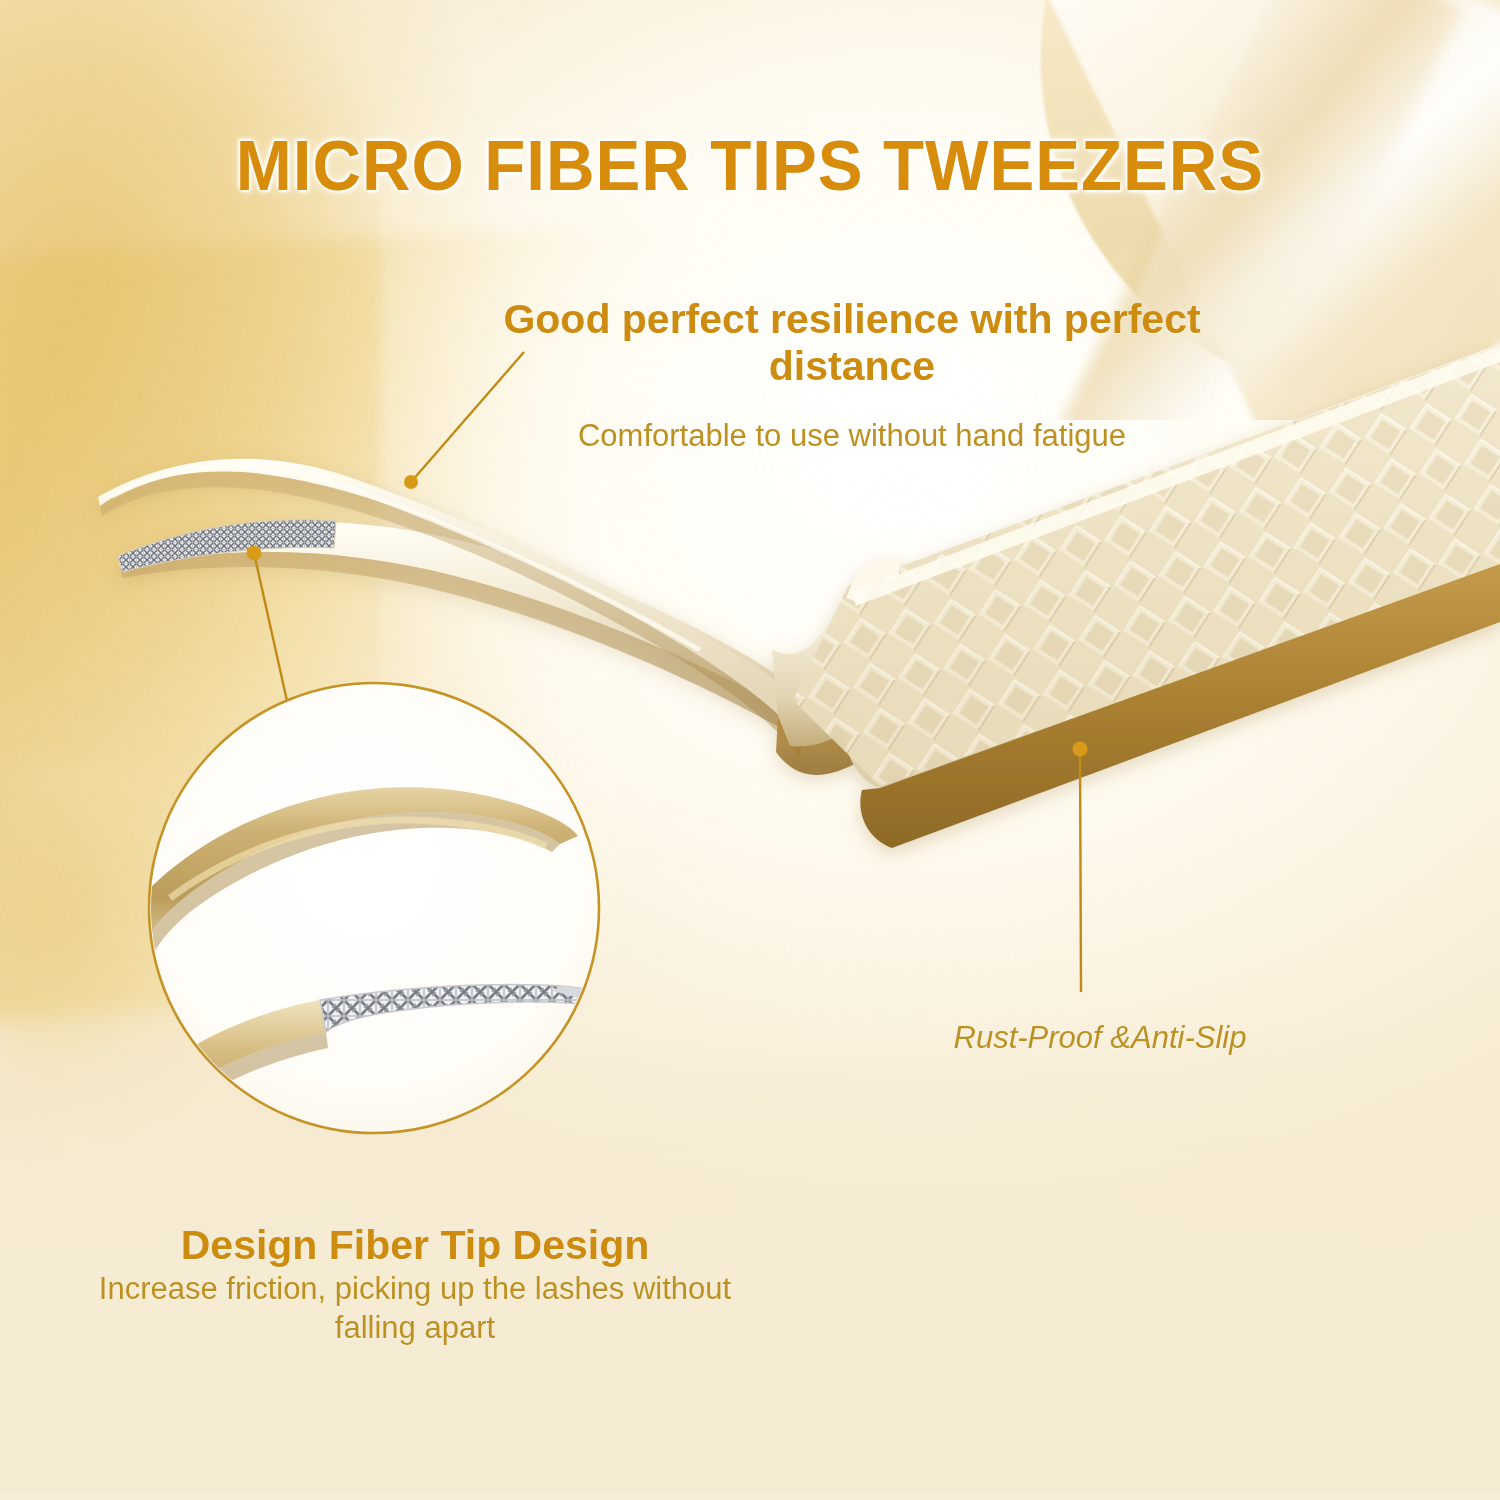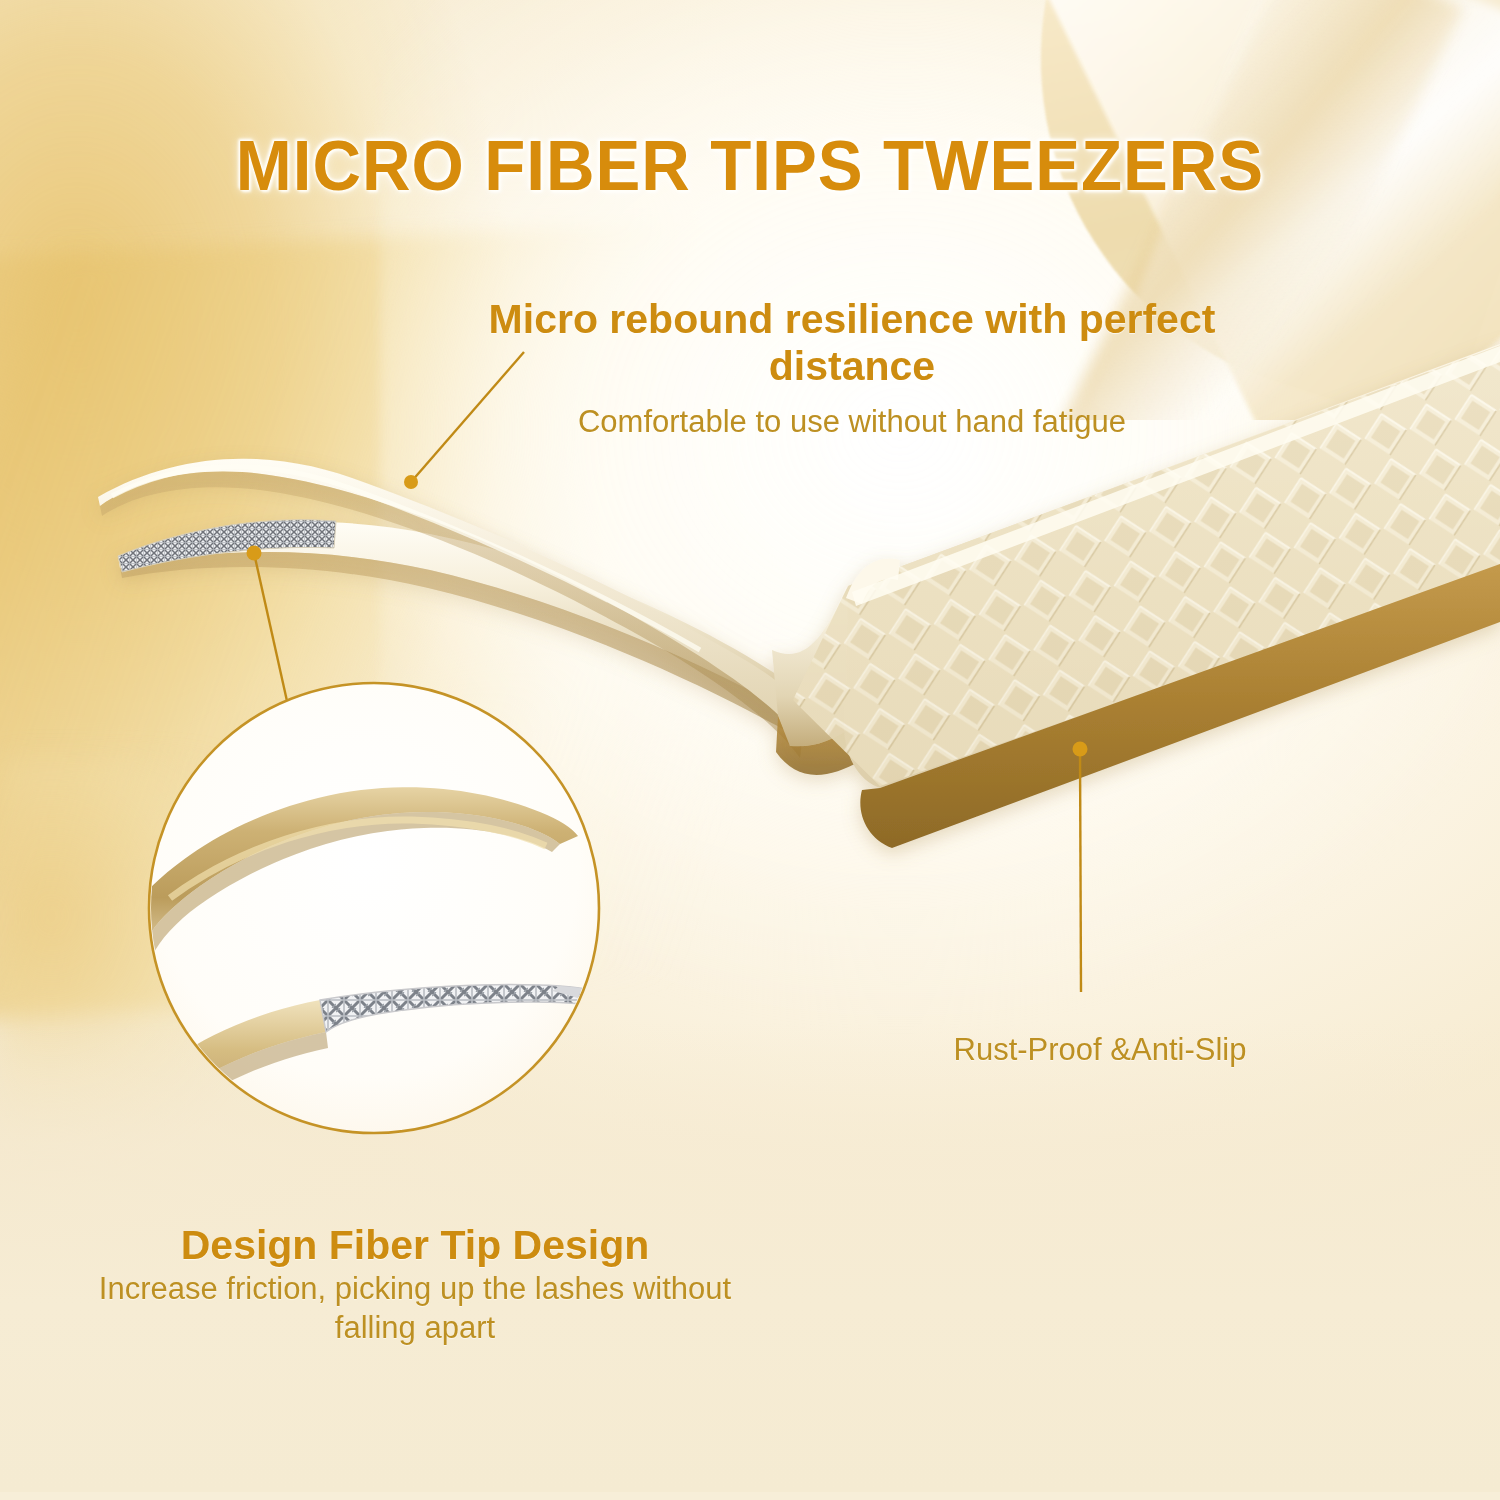--- a/index.html
+++ b/index.html
@@ -62,25 +62,25 @@
   }
 
   
   .callout{position:absolute;}
   .hl{font-weight:bold;color:#cd8c10;line-height:1.14;
       text-shadow:0 1px 1px rgba(255,255,255,.7);}
   .sub{color:#bd9022;line-height:1.26;text-shadow:0 1px 1px rgba(255,255,255,.6);}
 
   #c-rebound{left:452px;top:296px;width:800px;text-align:center;}
   #c-rebound .hl{font-size:41px;}
-  #c-rebound .sub{font-size:31px;margin-top:13px;}
+  #c-rebound .sub{font-size:31px;margin-top:27px;}
 
   #c-grip{left:770px;top:1018px;width:660px;text-align:center;}
   #c-grip .hl{font-size:41px;}
-  #c-grip .sub{font-size:31px;margin-top:12px;}
+  #c-grip .sub{font-size:31px;font-style:italic;}
 
   #c-tip{left:60px;top:1222px;width:710px;text-align:center;}
   #c-tip .hl{font-size:41px;}
   #c-tip .sub{font-size:31px;}
 
   
   .art{position:absolute;inset:0;width:1500px;height:1500px;}
 </style>
 </head>
 <body>
@@ -262,21 +262,21 @@
 
         <path d="M560,986 C588,988 604,992 610,997 L598,1006 C582,999 566,994 552,991 Z" fill="#d8d9dc"></path>
       </g>
       <circle cx="374" cy="908" r="225" fill="none" stroke="#c59326" stroke-width="2.6"></circle>
     </g>
   </svg>
 
   <div class="title">MICRO FIBER TIPS TWEEZERS</div>
 
   <div class="callout" id="c-rebound">
-    <div class="hl">Micro rebound resilience with perfect distance</div>
+    <div class="hl">Good perfect resilience with perfect distance</div>
     <div class="sub">Comfortable to use without hand fatigue</div>
   </div>
 
   <div class="callout" id="c-grip">
     <div class="sub">Rust-Proof &amp;Anti-Slip</div>
   </div>
 
   <div class="callout" id="c-tip">
     <div class="hl">Design Fiber Tip Design</div>
     <div class="sub">Increase friction, picking up the lashes without falling apart</div>

